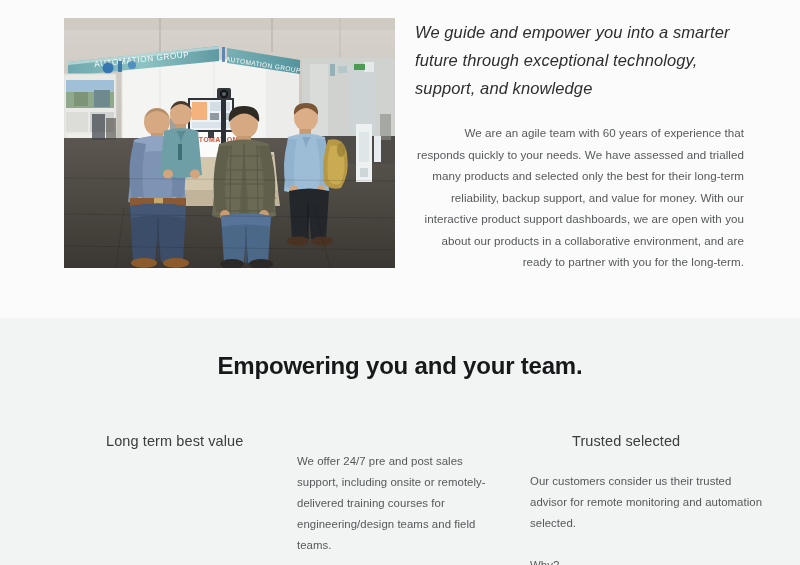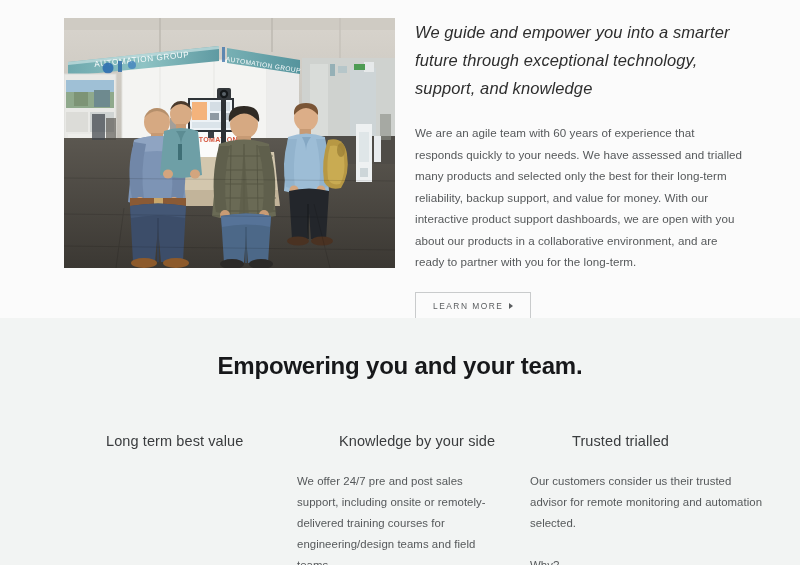--- a/index.html
+++ b/index.html
@@ -61,20 +61,21 @@
     letter-spacing: 0.1px;
     font-style: italic;
   }
 
   .hero-para {
     margin-top: 20px;
     font-size: 11.6px;
     line-height: 21.5px;
     color: #55585a;
     letter-spacing: 0.05px;
+    text-align: right;
   }
 
   .learn-more {
     margin-top: 19px;
     display: inline-flex;
     align-items: center;
     justify-content: center;
     gap: 6px;
     border: 1px solid #c9cbcc;
     background: transparent;
@@ -345,45 +346,40 @@
             <line x1="0" y1="228" x2="331" y2="232" stroke="#000" stroke-width="1"></line>
             <line x1="60" y1="190" x2="52" y2="250" stroke="#000" stroke-width="1"></line>
             <line x1="250" y1="186" x2="266" y2="250" stroke="#000" stroke-width="1"></line>
           </g>
         </svg>
       </div>
 
       <div class="hero-copy">
         <h1 class="hero-heading">We guide and empower you into a smarter future through exceptional technology, support, and knowledge</h1>
         <p class="hero-para">We are an agile team with 60 years of experience that responds quickly to your needs. We have assessed and trialled many products and selected only the best for their long-term reliability, backup support, and value for money. With our interactive product support dashboards, we are open with you about our products in a collaborative  environment, and are ready to partner with you for the long-term.</p>
-        <button class="learn-more">
-          <span class="lm-label">LEARN MORE</span>
-          <span class="lm-arrow"></span>
-        </button>
       </div>
 
     </div>
   </section>
 
   <section class="features">
     <h2 class="features-title">Empowering you and your team.</h2>
 
     <div class="cols">
 
       <div class="col">
         <h3 class="col-title">Long term best value</h3>
       </div>
 
       <div class="col">
-        <h3 class="col-title">Knowledge by your side</h3>
         <p class="col-body">We offer 24/7 pre and post sales support, including onsite or remotely-delivered training courses for engineering/design teams and field teams.</p>
       </div>
 
       <div class="col">
-        <h3 class="col-title">Trusted trialled</h3>
+        <h3 class="col-title">Trusted selected</h3>
         <p class="col-body">Our customers consider us their trusted advisor for remote monitoring and automation selected.</p>
         <p class="col-body col-body-extra">Why?</p>
       </div>
 
     </div>
   </section>
 
 </div>
 
 </body></html>

